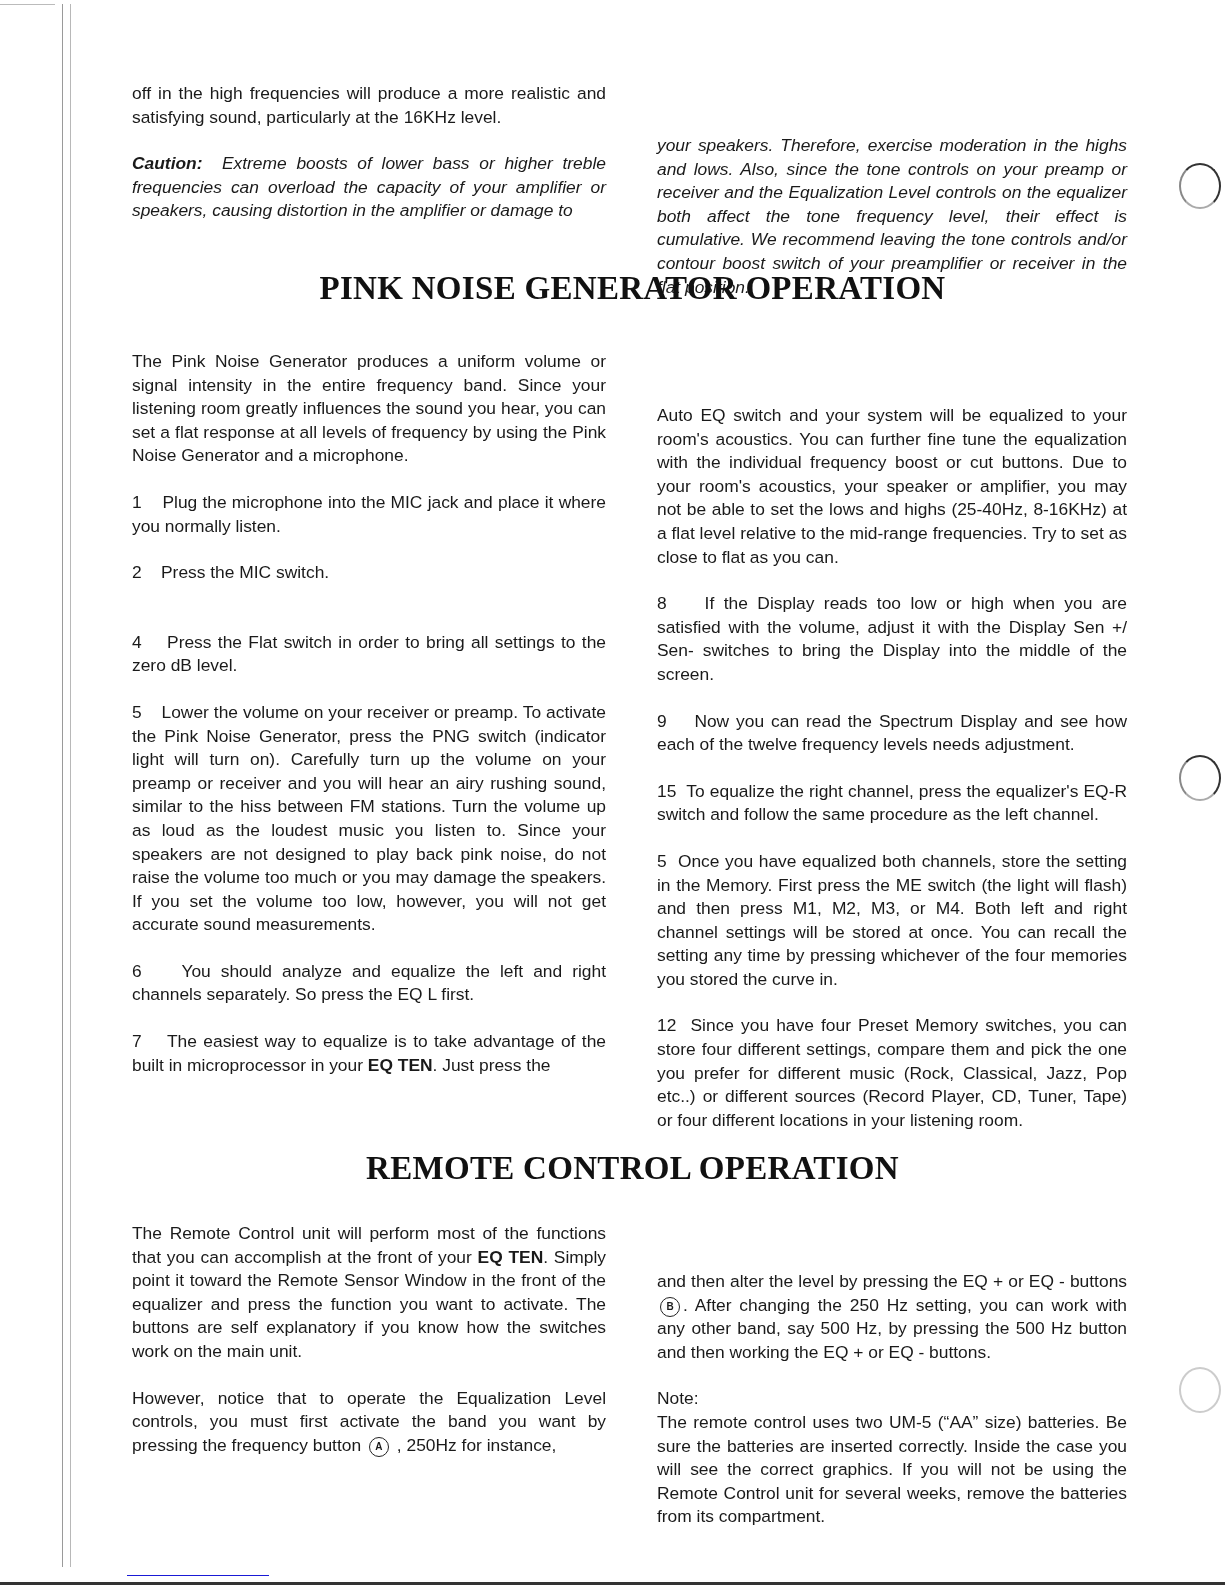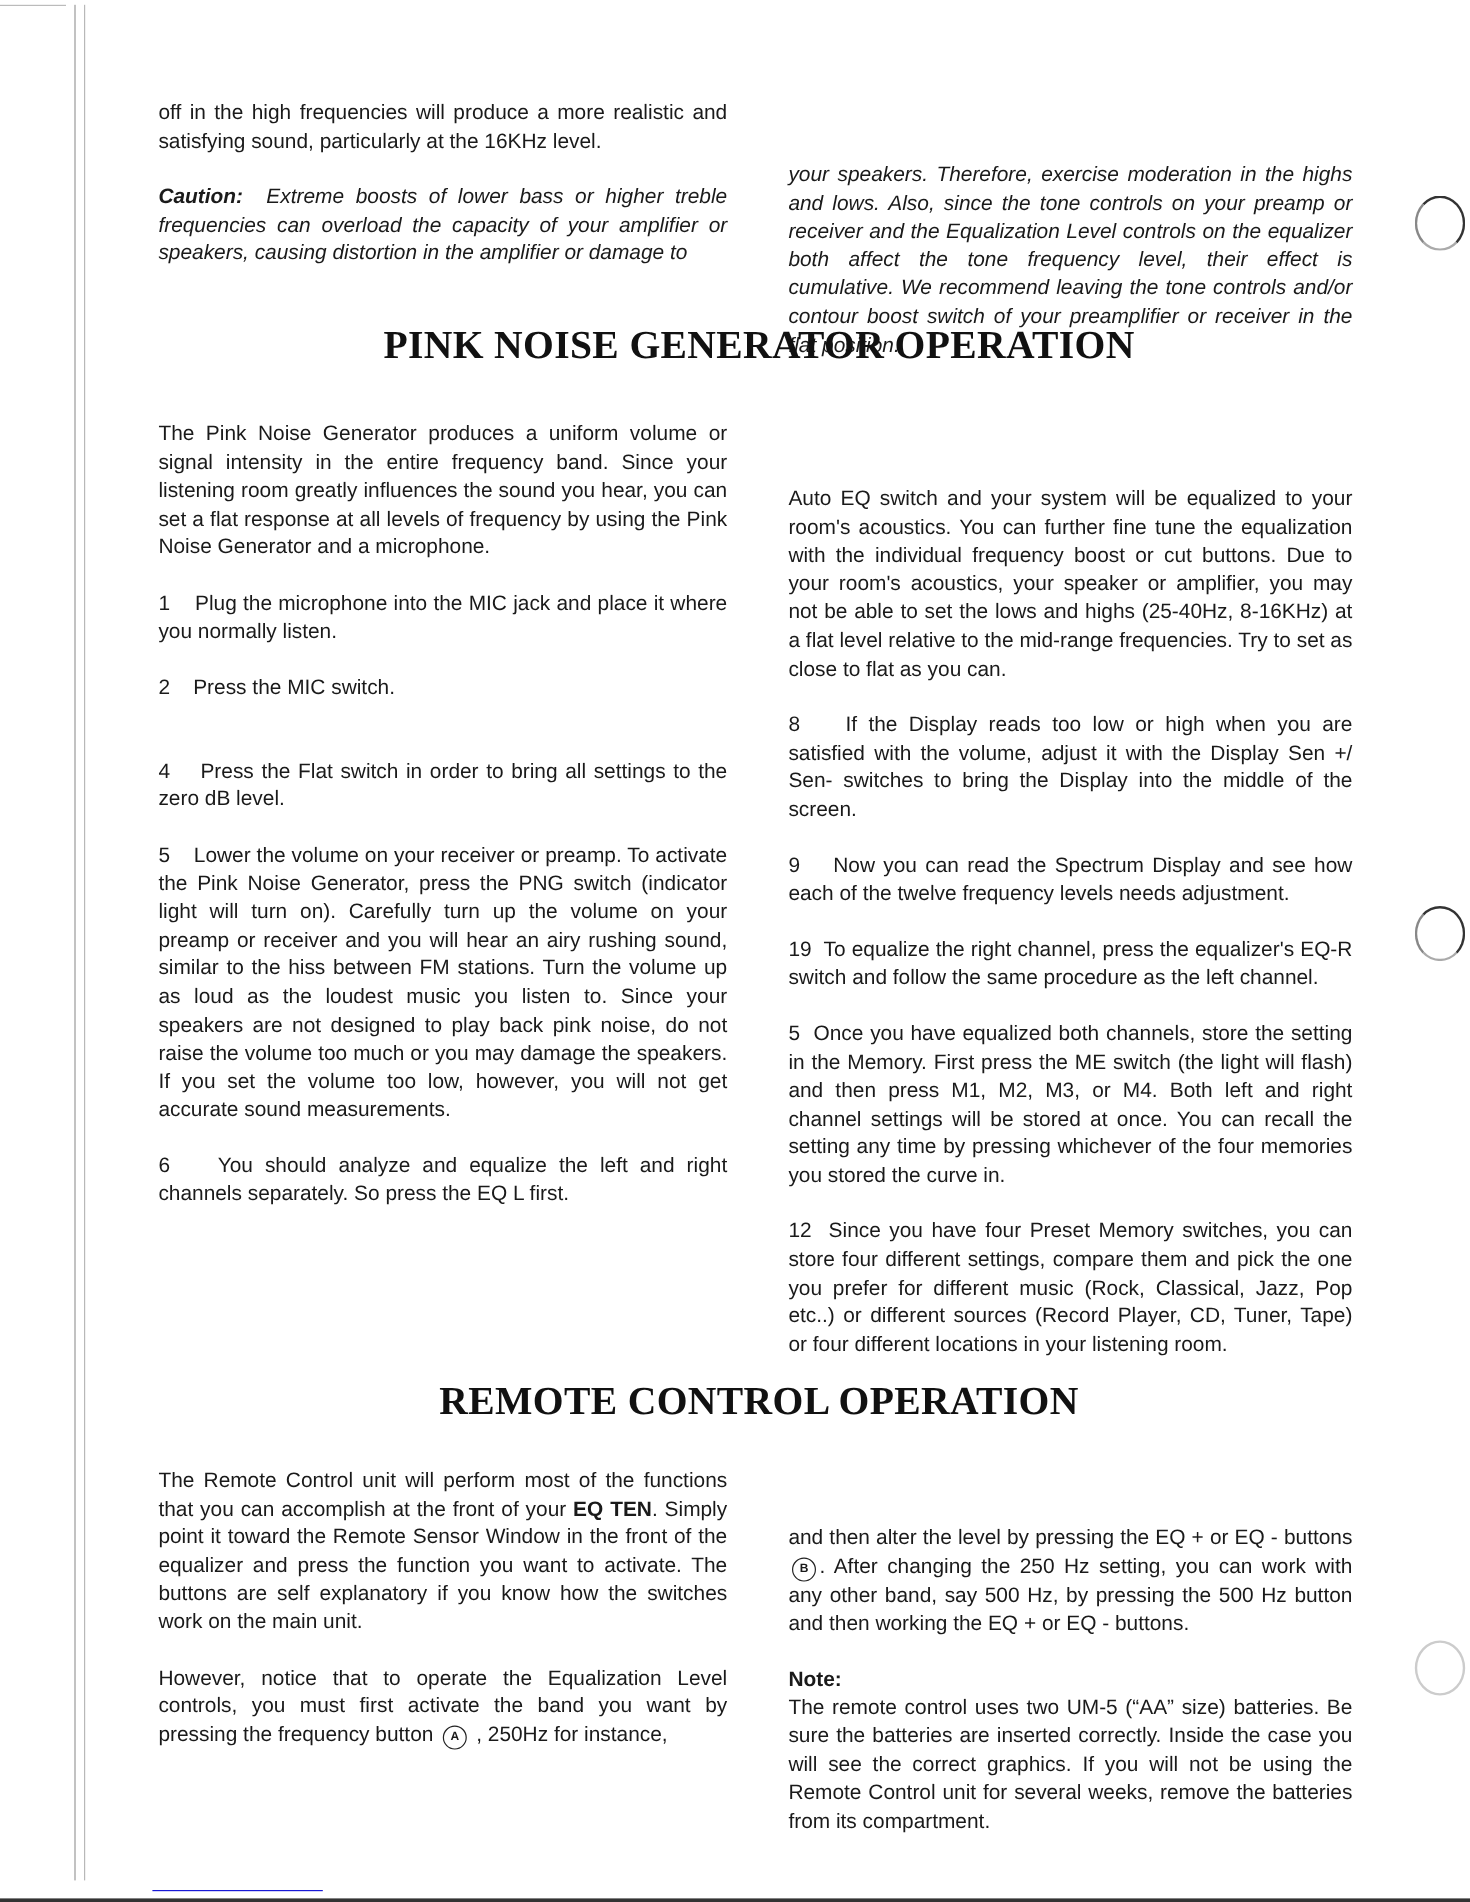--- a/index.html
+++ b/index.html
@@ -15,21 +15,21 @@
   .hole.h2 { top: 755px; }
   .hole.h3 { top: 1367px; border-color: #ccc; }
 
   .col { position: absolute; font-size: 17.4px; line-height: 23.6px; text-align: justify; }
   .col p { margin: 0; }
   .left { left: 132px; width: 474px; }
   .right { left: 657px; width: 470px; margin-top: 48px; }
   .italic { font-style: italic; }
   b { font-weight: bold; }
   .heading { position: absolute; left: 0; width: 1265px; text-align: center; font-family: "Liberation Serif", "DejaVu Serif", serif; font-weight: bold; font-size: 33px; letter-spacing: 0.3px; color: #111; }
-  .note-title { font-weight: bold; }
+  .note-title { font-weight: normal; }
   .circ { display: inline-block; width: 18px; height: 18px; border: 1.5px solid #222; border-radius: 50%; font-size: 10px; line-height: 18px; text-align: center; vertical-align: 1px; margin: 0 3px; font-weight: bold; }
   .gap { height: 23px; }
 </style>
 </head>
 <body>
 
 <div class="top-rule"></div>
 <div class="binding-line l1"></div>
 <div class="binding-line l2"></div>
 <div class="hole h1"></div>
@@ -54,30 +54,31 @@
   <div class="gap"></div>
   <p><span>2</span>&nbsp;&nbsp;&nbsp; <span>Press the MIC switch.</span></p>
   <div class="gap"></div>
   <div class="gap"></div>
   <p><span>4</span>&nbsp;&nbsp;&nbsp; <span>Press the Flat switch in order to bring all settings to the zero dB level.</span></p>
   <div class="gap"></div>
   <p><span>5</span>&nbsp;&nbsp;&nbsp; <span>Lower the volume on your receiver or preamp.  To activate the Pink Noise Generator, press the PNG switch (indicator light will turn on).  Carefully turn up the volume on your preamp or receiver and you will hear an airy rushing sound, similar to the hiss between FM stations. Turn the volume up as loud as the loudest music you listen to.  Since your speakers are not designed to play back pink noise, do not raise the volume too much or you may damage the speakers.  If you set the volume too low, however, you will not get accurate sound measurements.</span></p>
   <div class="gap"></div>
   <p><span>6</span>&nbsp;&nbsp;&nbsp; <span>You should analyze and equalize the left and right channels separately.  So press the EQ L first.</span></p>
   <div class="gap"></div>
+  <p><span>7</span>&nbsp;&nbsp;&nbsp; <span>The easiest way to equalize is to take advantage of the built in microprocessor in your </span><b>EQ TEN</b><span>.  Just press the</span></p>
 </div>
 
 <div class="col right" style="top:356px;">
   <p>Auto EQ switch and your system will be equalized to your room's acoustics.  You can further fine tune the equalization with the individual frequency boost or cut buttons. Due to your room's acoustics, your speaker or amplifier, you may not be able to set the lows and highs (25-40Hz, 8-16KHz) at a flat level relative to the mid-range frequencies.  Try to set as close to flat as you  can.</p>
   <div class="gap"></div>
   <p><span>8</span>&nbsp;&nbsp;&nbsp; <span>If the Display reads too low or high when you are satisfied with the volume, adjust it with the Display Sen +/ Sen- switches to bring the Display into the middle of the screen.</span></p>
   <div class="gap"></div>
   <p><span>9</span>&nbsp;&nbsp;&nbsp; <span>Now you can read the Spectrum Display and see how each of the twelve frequency levels needs adjustment.</span></p>
   <div class="gap"></div>
-  <p><span>19</span>&nbsp; <span>To equalize the right channel, press the equalizer's EQ-R switch and follow the same procedure as the left channel.</span></p>
+  <p><span>15</span>&nbsp; <span>To equalize the right channel, press the equalizer's EQ-R switch and follow the same procedure as the left channel.</span></p>
   <div class="gap"></div>
   <p><span>5</span>&nbsp; <span>Once you have equalized both channels, store the setting in the Memory.  First press the ME switch (the light will flash) and then press M1, M2, M3, or M4.  Both left and right channel settings will be stored at once.  You can recall the setting any time by pressing whichever of the four memories you stored the curve in.</span></p>
   <div class="gap"></div>
   <p><span>12</span>&nbsp; <span>Since you have four Preset Memory switches,  you can store four different settings, compare them and pick the one you prefer for different music (Rock, Classical, Jazz, Pop etc..) or different sources (Record Player, CD, Tuner, Tape) or four different locations in your listening room.</span></p>
 </div>
 
 <div class="heading" style="top:1150px;">REMOTE CONTROL OPERATION</div>
 
 <div class="col left" style="top:1222px;">
   <p><span>The Remote Control unit will perform most of the functions that you can accomplish at the front of your </span><b>EQ TEN</b><span>. Simply point it toward the Remote Sensor Window in the front of the equalizer and press the function you want to activate.  The buttons are self explanatory if you know how the switches work on the main unit.</span></p>

